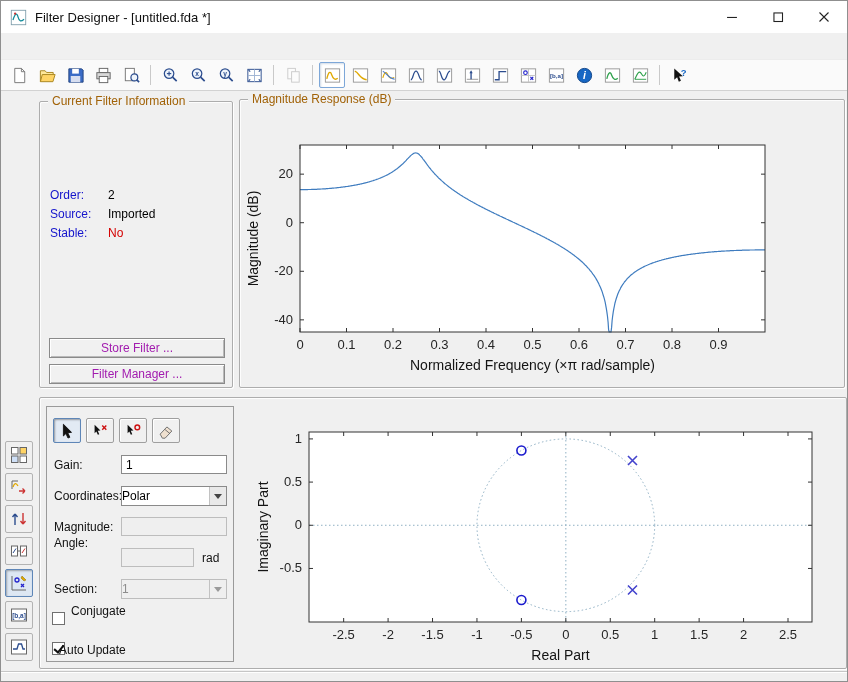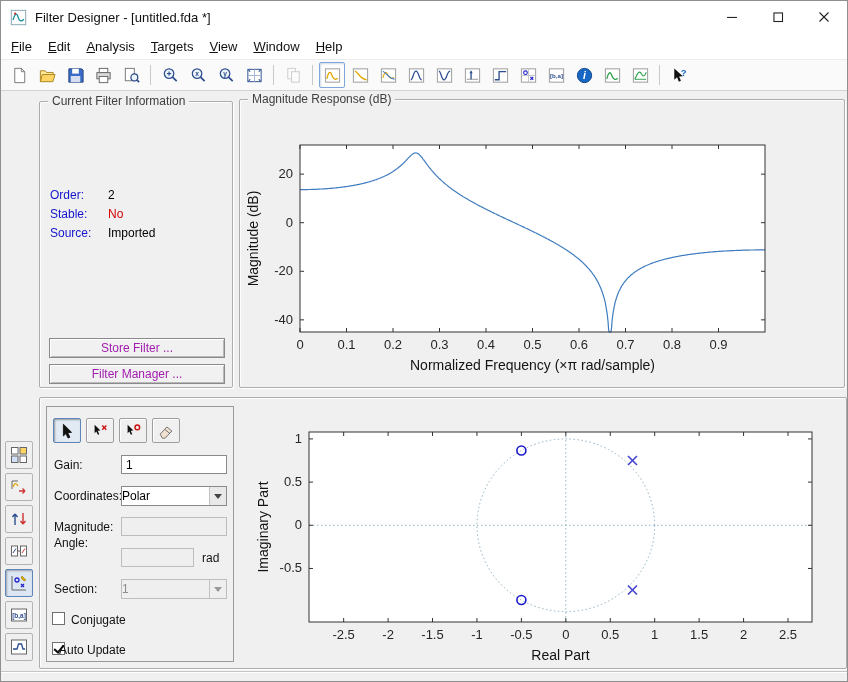--- a/index.html
+++ b/index.html
@@ -35,21 +35,21 @@
   
   .sb-btn { position:absolute; left:4px; width:28px; height:28px; background:#f0f0f0;
             border:1px solid #b3b3b3; border-radius:2px;
             display:flex; align-items:center; justify-content:center; }
   .sb-btn.selected { background:#dde7f3; border-color:#5e86b7; box-shadow:inset 1px 1px 2px rgba(0,0,0,.3); }
 
   
   .groupbox { position:absolute; border:1px solid #adadad; border-radius:2px;
               box-shadow:1px 1px 0 #ffffff, inset 1px 1px 0 #fdfdfd; }
   .groupbox-title { position:absolute; top:-8px; left:8px; background:#f0f0f0;
-                    padding:0 4px; font-size:12px; color:#404040; white-space:nowrap; }
+                    padding:0 4px; font-size:12px; color:#a16207; white-space:nowrap; }
 
   
   .fi-rows { position:absolute; left:10px; right:4px; top:86px; }
   .fi-row { display:flex; font-size:12px; margin-bottom:5px; line-height:14px; }
   .fi-label { width:58px; flex:none; }
   .fi-value { color:#000; white-space:pre-line; }
   .push-btn { position:absolute; left:9px; width:176px; height:20px; background:#f1f1f1;
               border:1px solid #8a8a8a; font-family:"Liberation Sans",sans-serif; font-size:12px;
               box-shadow:inset 1px 1px 0 #ffffff, inset -1px -1px 0 #b9b9b9; color:#a21caf; }
 
@@ -112,29 +112,20 @@
           </svg>
         </div>
       <div class="win-btn">
           <svg viewBox="0 0 20 20" width="18" height="18">
             <path d="M5 5l10 10M15 5L5 15" stroke="#222" stroke-width="1.2"></path>
           </svg>
         </div>
     </div>
   </div>
 
-  <div class="menubar" id="menubar">
-      <div class="menu-item"><u>F</u>ile</div>
-      <div class="menu-item"><u>E</u>dit</div>
-      <div class="menu-item"><u>A</u>nalysis</div>
-      <div class="menu-item"><u>T</u>argets</div>
-      <div class="menu-item"><u>V</u>iew</div>
-      <div class="menu-item"><u>W</u>indow</div>
-      <div class="menu-item"><u>H</u>elp</div>
-    </div>
 
   <div class="toolbar" id="toolbar">
       <div class="tb-btn">
         <svg viewBox="0 0 20 20" width="19" height="19">
           <path d="M5 2.5h7l3.5 3.5v11.5H5z" fill="#fff" stroke="#777"></path>
           <path d="M12 2.5V6h3.5" fill="none" stroke="#777"></path>
         </svg>
       </div>
       <div class="tb-btn">
         <svg viewBox="0 0 20 20" width="19" height="19">
@@ -342,26 +333,26 @@
     </div>
 
   <div class="groupbox" id="filter-info-box" style="left:38px; top:100px; width:194px; height:287px;">
     <span class="groupbox-title">Current Filter Information</span>
     <div class="fi-rows">
       <div class="fi-row">
         <span class="fi-label" style="color: rgb(20, 20, 204);">Order:</span>
         <span class="fi-value">2</span>
       </div>
       <div class="fi-row">
+        <span class="fi-label" style="color: rgb(20, 20, 204);">Source:</span>
+        <span class="fi-value">Imported</span>
+      </div>
+      <div class="fi-row">
         <span class="fi-label" style="color: rgb(20, 20, 204);">Stable:</span>
         <span class="fi-value" id="stable-value" style="color: rgb(212, 0, 0);">No</span>
-      </div>
-      <div class="fi-row">
-        <span class="fi-label" style="color: rgb(20, 20, 204);">Source:</span>
-        <span class="fi-value">Imported</span>
       </div>
     </div>
     <button class="push-btn" style="top:236px;">Store Filter ...</button>
     <button class="push-btn" style="top:262px;">Filter Manager ...</button>
   </div>
 
   <div class="groupbox" id="mag-box" style="left:238px; top:98px; width:606px; height:289px;">
     <span class="groupbox-title">Magnitude Response (dB)</span>
     <svg id="mag-svg" width="600" height="285" style="position:absolute; left:4px; top:2px;">
         <rect x="56" y="43" width="465" height="187" fill="#fff"></rect>
@@ -463,21 +454,21 @@
 
       <span class="pzrow-label" style="top:175px;">Section:</span>
       <div class="combo disabled" style="left:74px; top:172px; width:106px;">
         <span class="val">1</span>
         <span class="dd">
             <span class="combo-arrow"></span>
           </span>
       </div>
 
       <span class="checkbox" style="left:5px; top:205px;"></span>
-      <span class="chk-label" style="left:24px; top:206px;">Conjugate</span>
+      <span class="chk-label" style="left:24px; top:197px;">Conjugate</span>
 
       <span class="checkbox checked" style="left:5px; top:235px;"></span>
       <span class="chk-label" style="left:12px; top:236px;">Auto Update</span>
     </div>
 
     <svg id="pz-svg" width="604" height="248" style="position:absolute; left:202px; top:22px;">
         <rect x="67" y="12" width="503" height="190" fill="#fff"></rect>
         <line x1="67" y1="105.27272727272727" x2="570" y2="105.27272727272727" stroke="#8fb0c4" stroke-dasharray="1.5 2.5"></line>
         <line x1="323.8321554770318" y1="12" x2="323.8321554770318" y2="202" stroke="#8fb0c4" stroke-dasharray="1.5 2.5"></line>
         <ellipse cx="323.8321554770318" cy="105.27272727272727" rx="88.86925795053003" ry="86.36363636363635" fill="none" stroke="#8fb0c4" stroke-dasharray="1.5 2.5"></ellipse>

